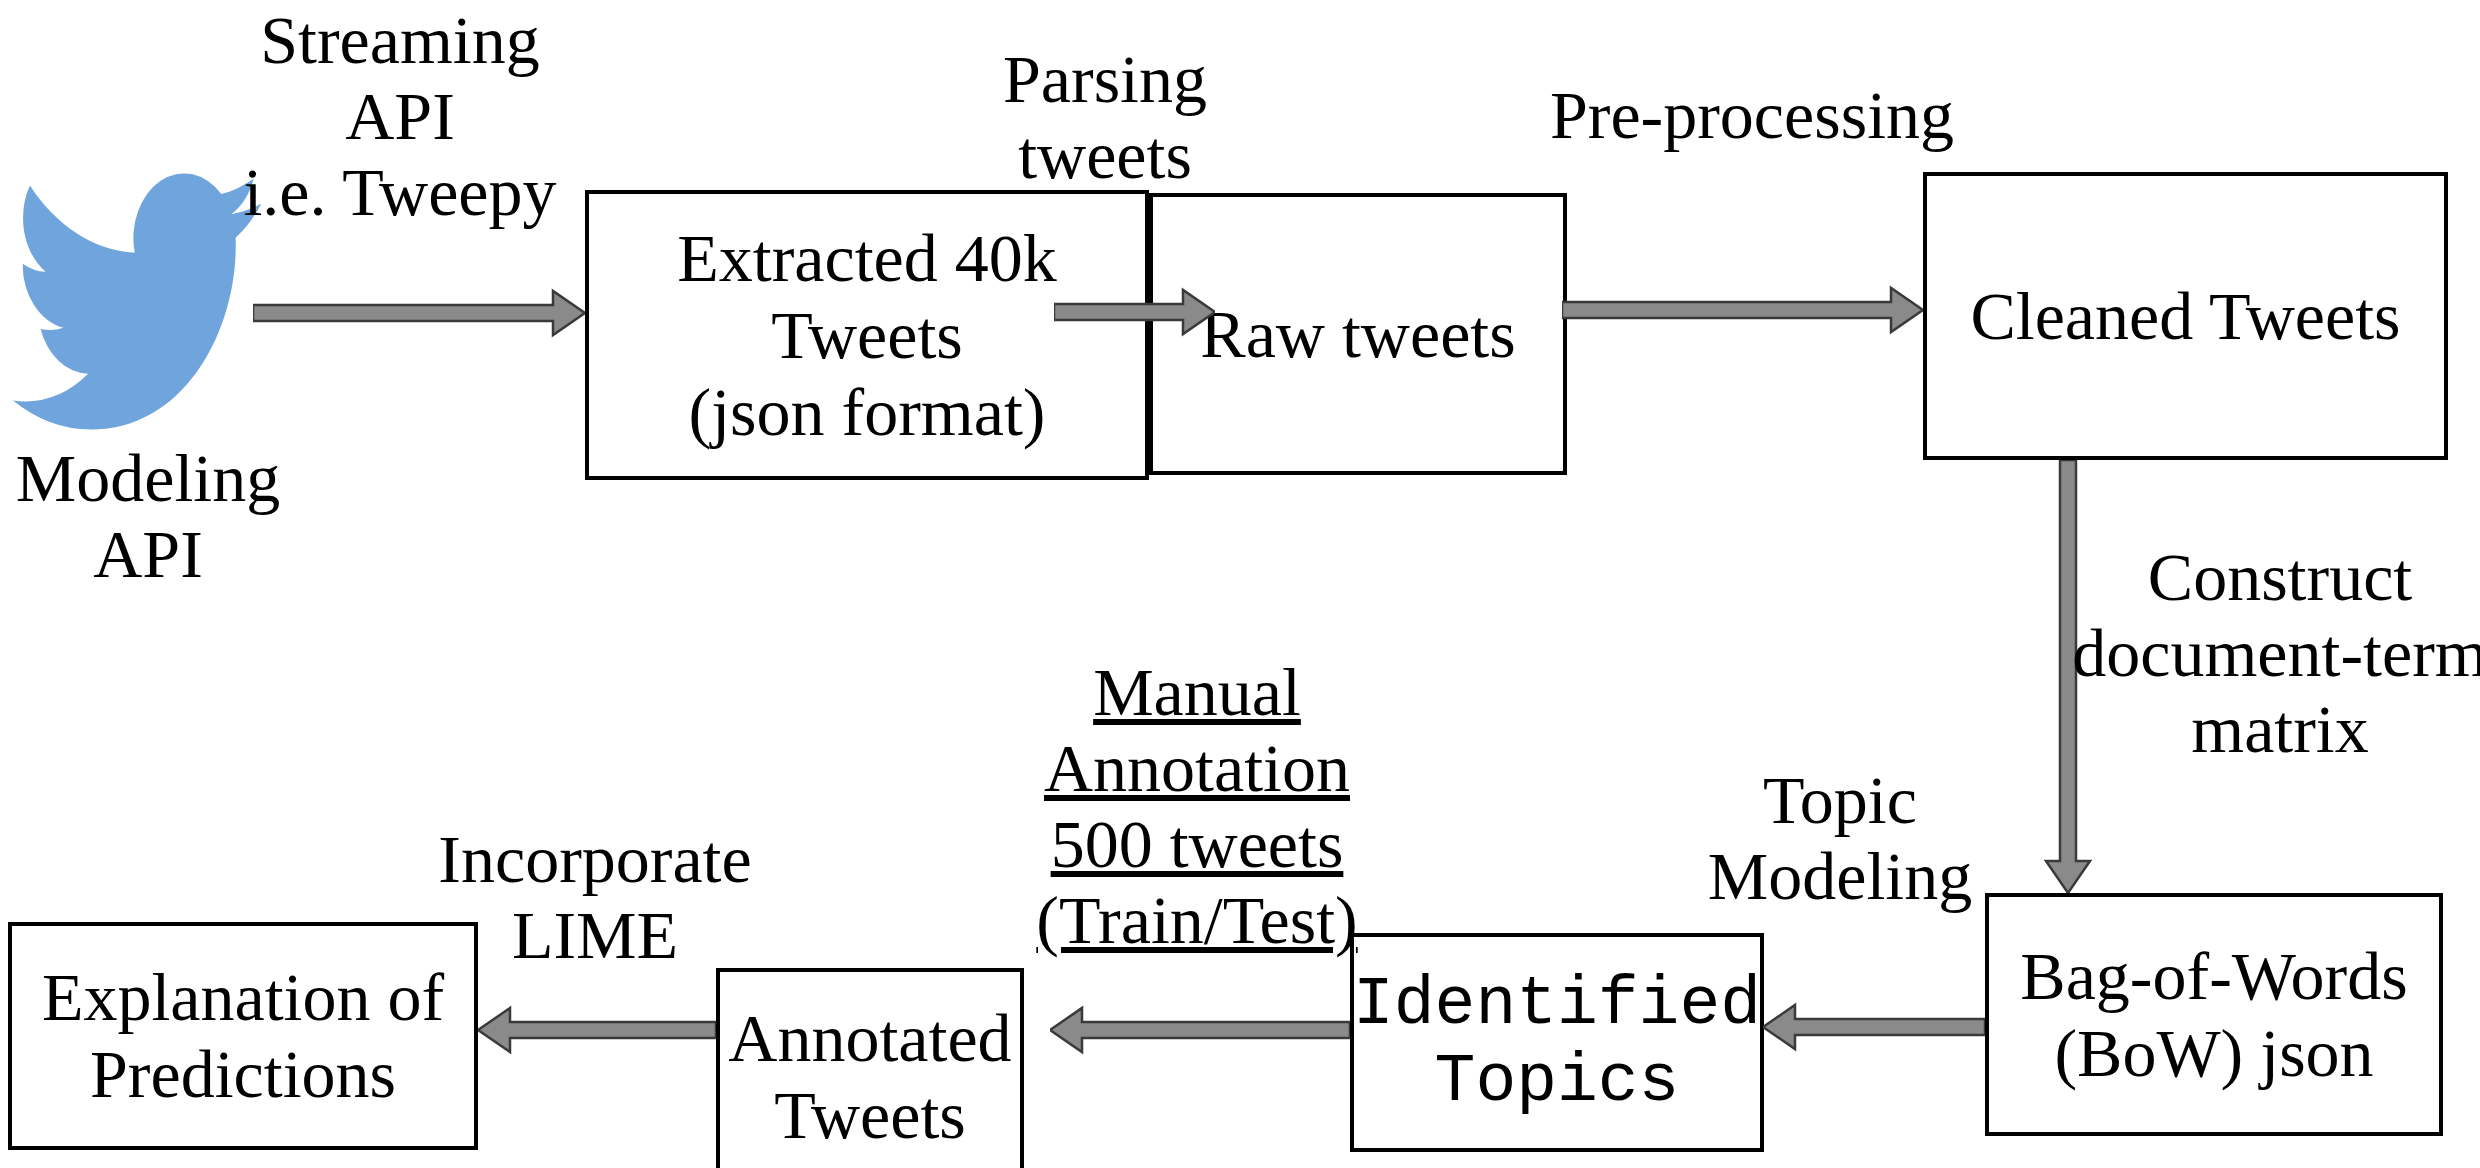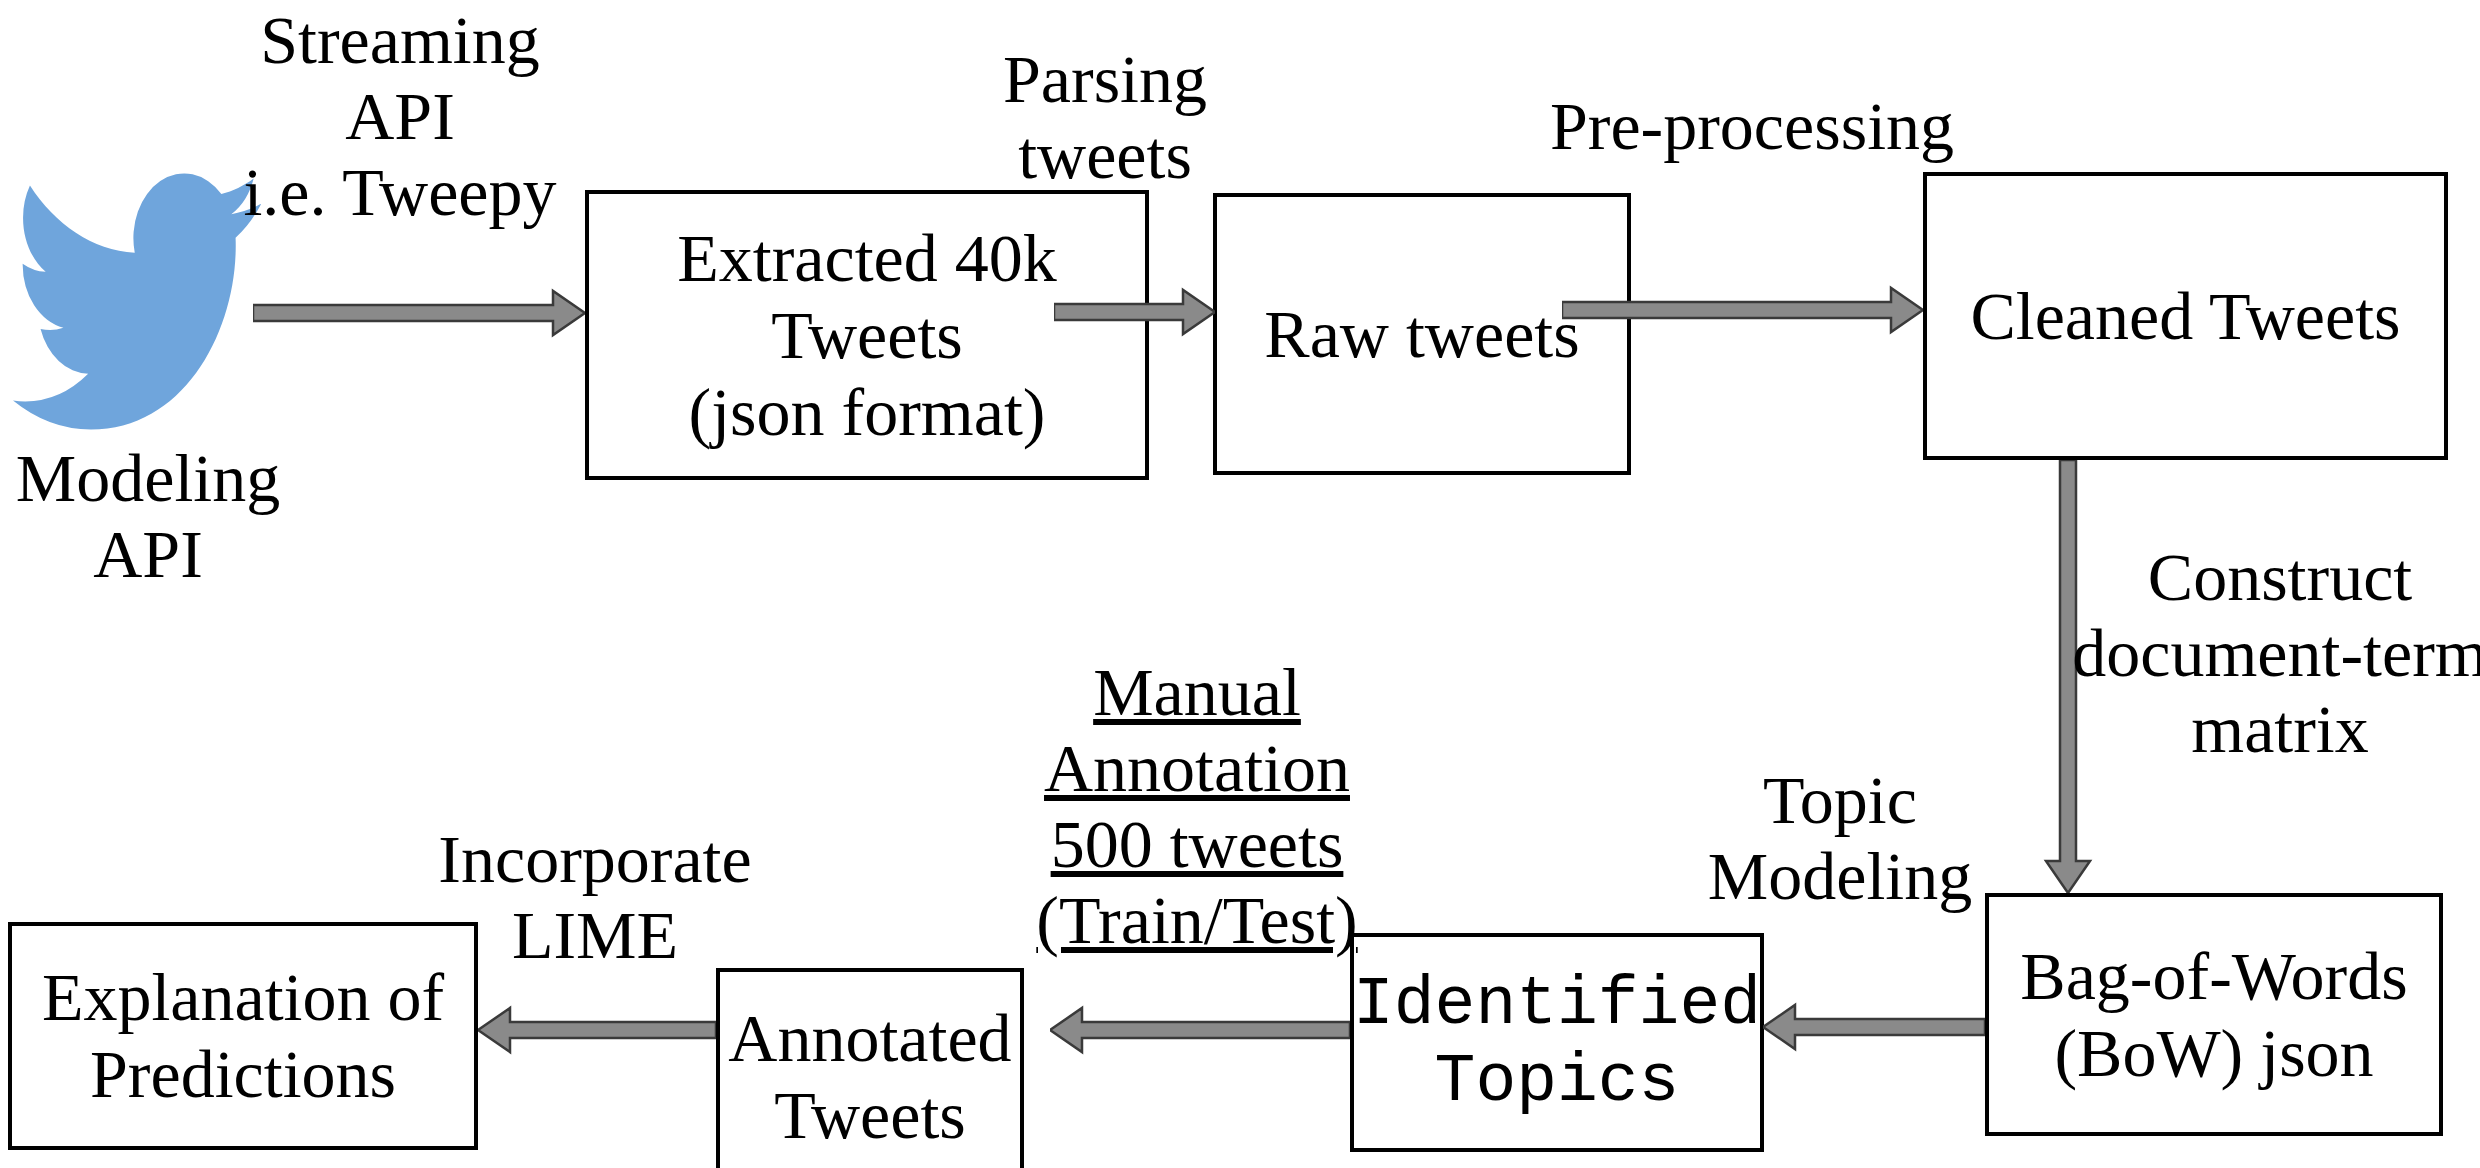--- a/index.html
+++ b/index.html
@@ -52,21 +52,21 @@
     <span>Modeling</span>
     <span>API</span>
   </div>
 
   <div class="node" style="left:585px;top:190px;width:564px;height:290px;">
     <span>Extracted 40k</span>
     <span>Tweets</span>
     <span>(json format)</span>
   </div>
 
-  <div class="node" style="left:1213px;top:193px;width:418px;height:282px;">
+  <div class="node" style="left:1149px;top:193px;width:418px;height:282px;">
     <span>Raw tweets</span>
   </div>
 
   <div class="node" style="left:1923px;top:172px;width:525px;height:288px;">
     <span>Cleaned Tweets</span>
   </div>
 
   <div class="node" style="left:1985px;top:893px;width:458px;height:243px;">
     <span>Bag-of-Words</span>
     <span>(BoW) json</span>
@@ -119,21 +119,21 @@
     <span>Streaming</span>
     <span>API</span>
     <span>i.e. Tweepy</span>
   </div>
 
   <div class="elabel" style="left:1105px;top:41px;">
     <span>Parsing</span>
     <span>tweets</span>
   </div>
 
-  <div class="elabel" style="left:1752px;top:88px;">
+  <div class="elabel" style="left:1752px;top:77px;">
     <span>Pre-processing</span>
   </div>
 
   <div class="elabel" style="left:2280px;top:539px;">
     <span>Construct</span>
     <span>document-term</span>
     <span>matrix</span>
   </div>
 
   <div class="elabel" style="left:1840px;top:762px;">

